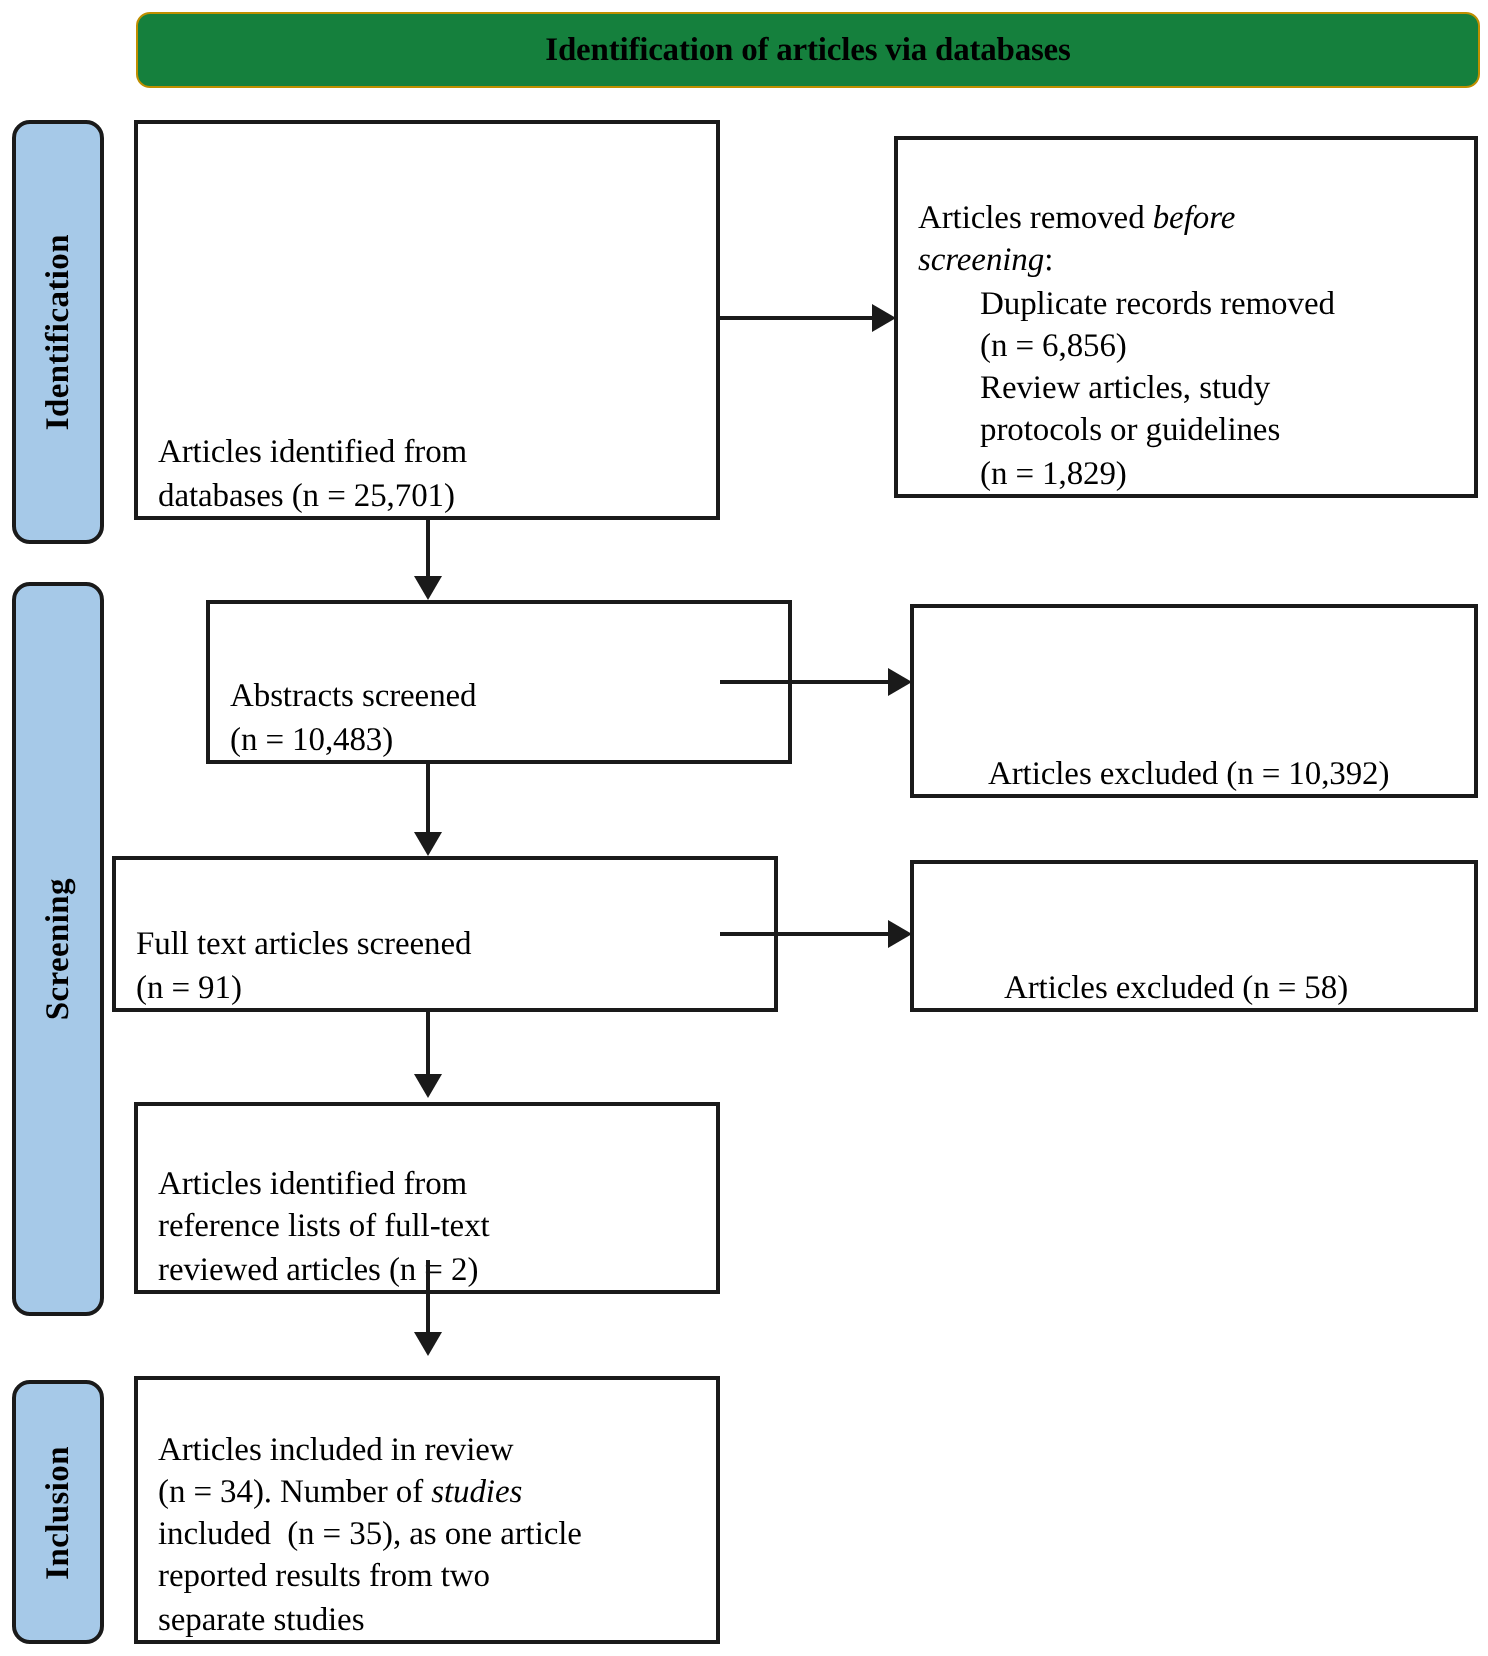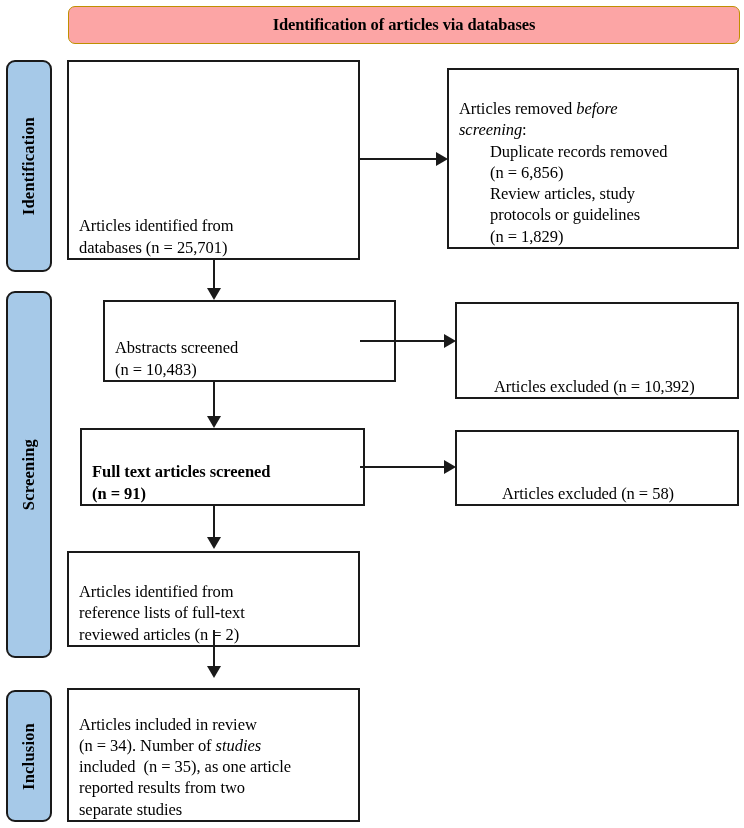--- a/index.html
+++ b/index.html
@@ -24,21 +24,21 @@
     height: 828px;
   }
 
   
   .banner {
     position: absolute;
     left: 68px;
     top: 6px;
     width: 672px;
     height: 38px;
-    background: #fca5a5;
+    background: #15803d;
     border: 1.5px solid #BF8F00;
     border-radius: 7px;
     display: flex;
     align-items: center;
     justify-content: center;
     box-sizing: border-box;
   }
   .banner-text {
     font-size: 16.5px;
     font-weight: bold;
@@ -93,21 +93,21 @@
   .box-text .it { font-style: italic; }
   .sub {
     padding-left: 31px;
     text-indent: 0;
   }
 
   #box-identified      { left: 67px;  top: 60px;  width: 293px; height: 200px; }
   #box-removed         { left: 447px; top: 68px;  width: 292px; height: 181px; }
   #box-abstracts       { left: 67px;  top: 300px; width: 293px; height: 82px; margin-left: 36px;  }
   #box-excluded-abs    { left: 455px; top: 302px; width: 284px; height: 97px; padding-left: 27px;  }
-  #box-fulltext        { left: 80px;  top: 428px; width: 285px; height: 78px; font-weight: bold;  }
+  #box-fulltext        { left: 56px;  top: 428px; width: 333px; height: 78px;  }
   #box-excluded-full   { left: 455px; top: 430px; width: 284px; height: 76px; padding-left: 35px;  }
   #box-reference       { left: 67px;  top: 551px; width: 293px; height: 96px;  }
   #box-included        { left: 67px;  top: 688px; width: 293px; height: 134px; }
 
   
   .conn {
     position: absolute;
     background: #1a1a1a;
   }
   .v-line { width: 2.2px; }

